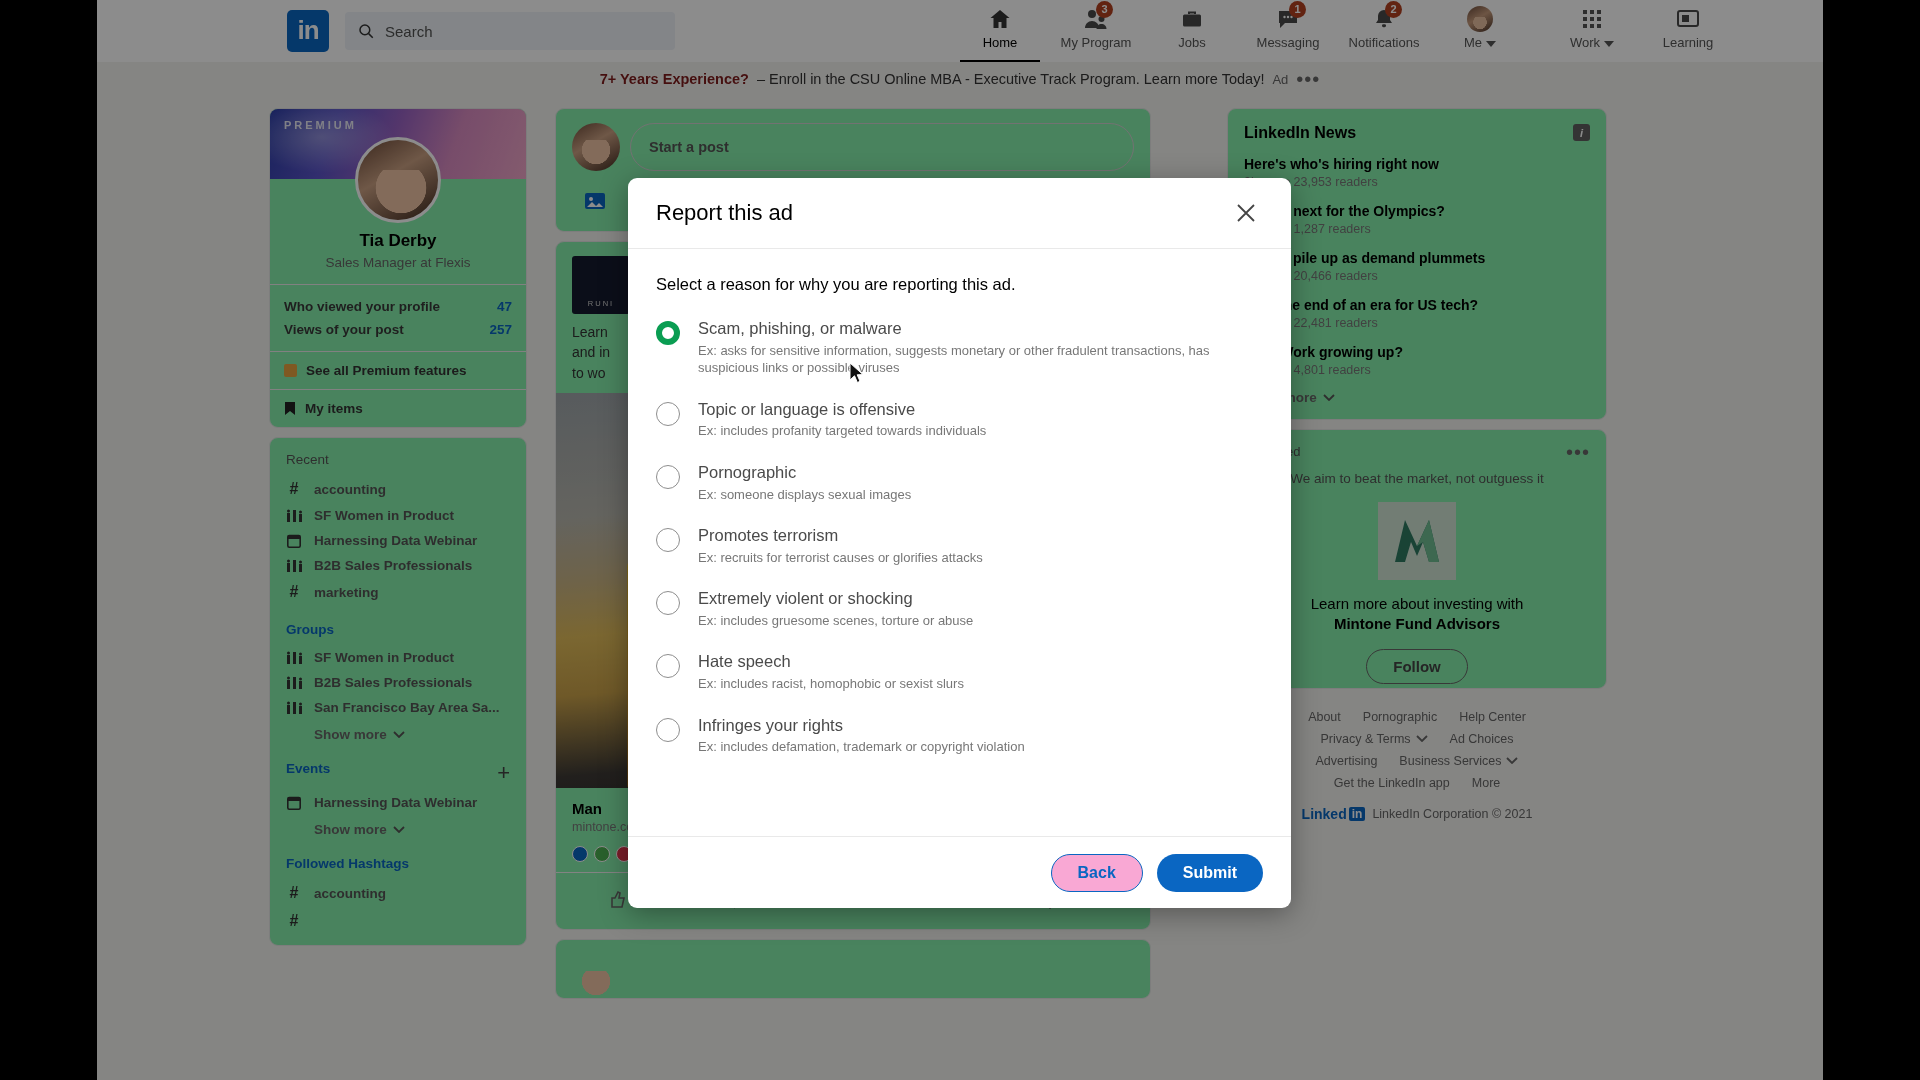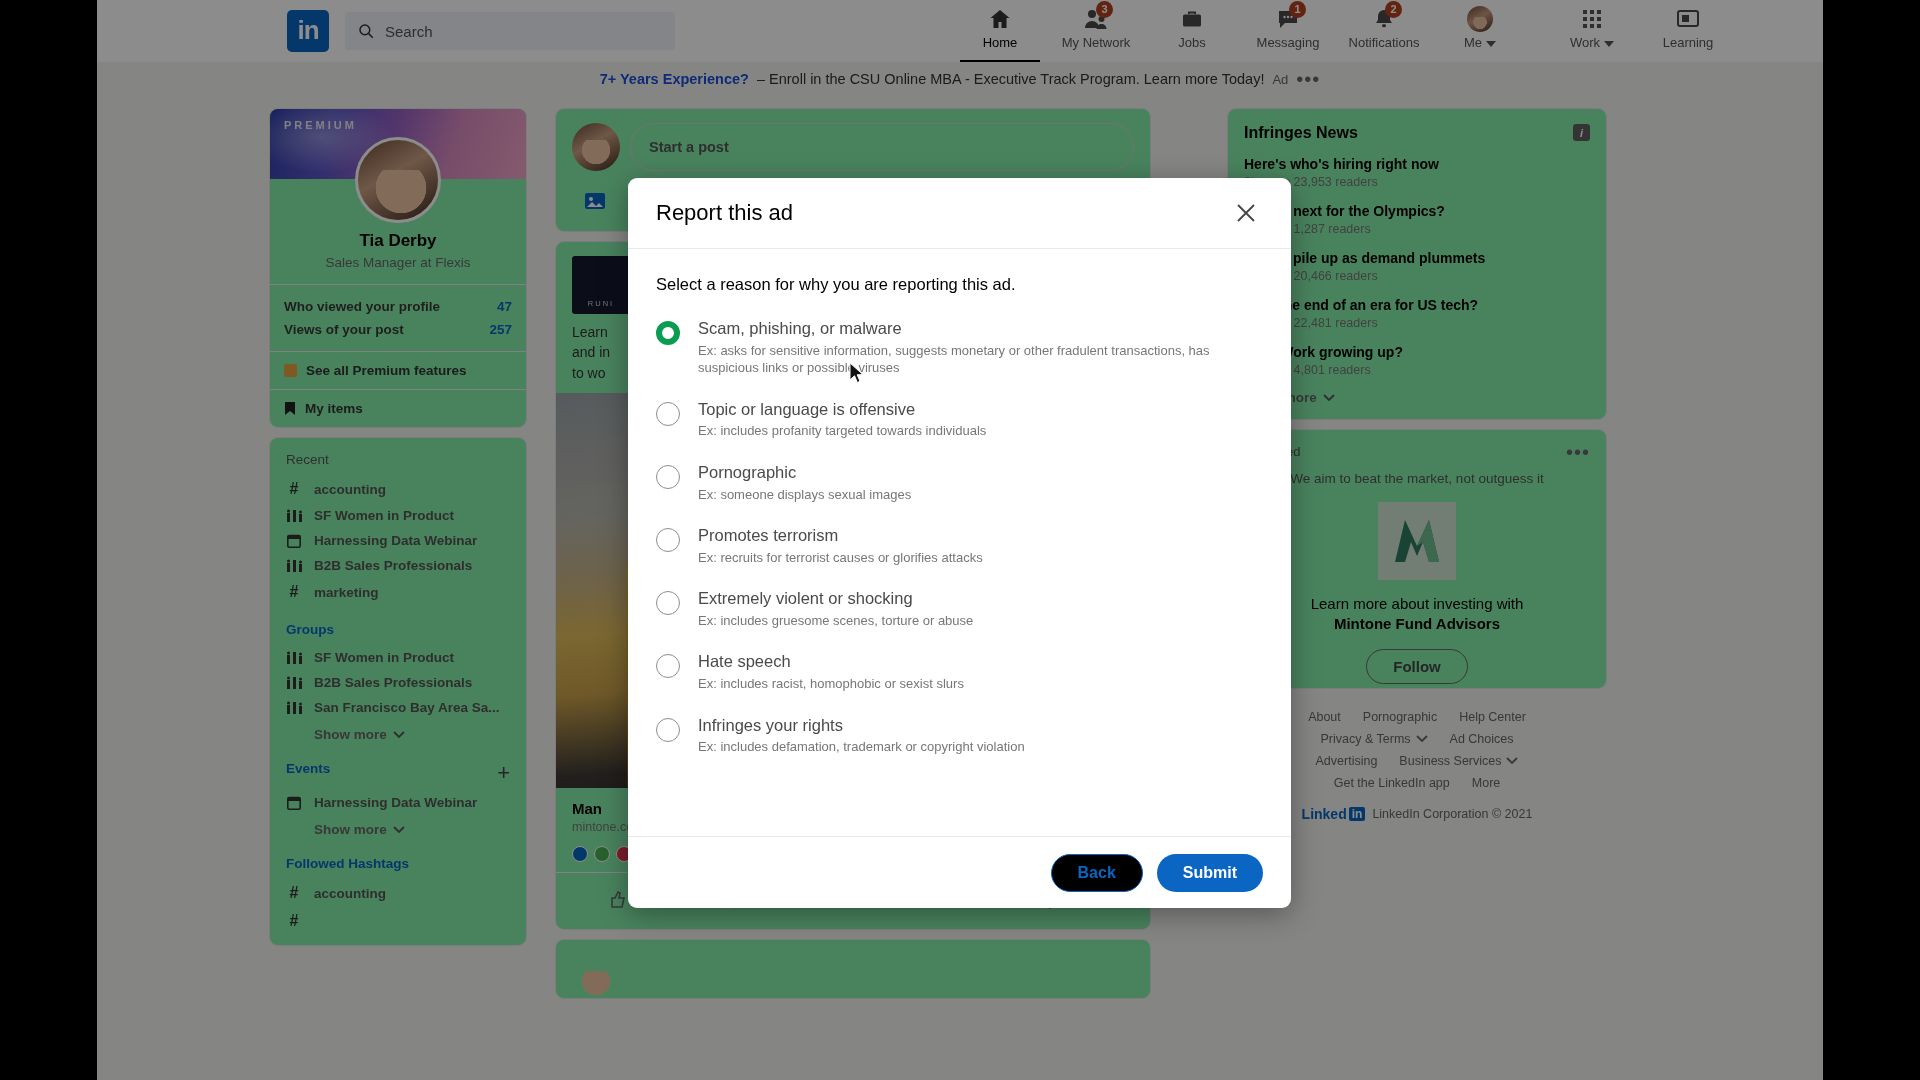--- a/index.html
+++ b/index.html
@@ -129,21 +129,21 @@
 
   
   .adbar {
     position: absolute; left: 0; top: 62px;
     width: 1726px; height: 34px;
     display: flex; align-items: center; justify-content: center;
     gap: 8px;
     font-size: 14.5px;
     z-index: 4;
   }
-  .adbar .adlink { color: #1d4ed8; font-weight: 600; }
+  .adbar .adlink { color: #7f1d1d; font-weight: 600; }
   .adbar .adtext { color: #333; }
   .adbar .adtag { color: #666; font-size: 13px; }
   .adbar .addots { color: #666; font-size: 20px; letter-spacing:1px; line-height: 10px;}
 
   
   .cols {
     position: absolute; left: 0; top: 108px;
     width: 1726px;
   }
   .col-left { position: absolute; left: 172px; top: 0; width: 258px; }
@@ -379,21 +379,21 @@
   .opt-txt .o-ex { font-size: 13px; color: #777; margin-top: 3px; line-height: 1.35; max-width: 545px;}
   .modal-foot {
     flex: 0 0 72px; height: 72px;
     border-top: 1px solid #e9e9e9;
     display: flex; align-items: center; justify-content: flex-end;
     gap: 14px; padding: 0 28px;
   }
   .btn-back {
     padding: 9px 26px; border-radius: 22px;
     border: 1.6px solid #0a66c2; color: #0a66c2;
-    background: #000000; font-size: 16px; font-weight: 700;
+    background: #f9a8d4; font-size: 16px; font-weight: 700;
     cursor: pointer; font-family:"Liberation Sans",sans-serif;
   }
   .btn-submit {
     padding: 10px 26px; border-radius: 22px;
     border: 0; background: #0a66c2; color: #fff;
     font-size: 16px; font-weight: 700; cursor: pointer;
     font-family:"Liberation Sans",sans-serif;
   }
   
   .cursor { position: absolute; z-index: 200; left: 752px; top: 362px; }
@@ -430,21 +430,21 @@
           <div class="nav-item">
             <span class="nico">
               <svg width="26" height="24" viewBox="0 0 26 24">
                 <circle cx="9" cy="7" r="4" fill="#4a4a4a"></circle>
                 <path d="M2 21c0-4 3.2-7 7-7s7 3 7 7z" fill="#4a4a4a"></path>
                 <circle cx="18.5" cy="12" r="3" fill="#4a4a4a"></circle>
                 <path d="M13.5 22c0-3 2.2-5 5-5s5 2 5 5z" fill="#4a4a4a"></path>
               </svg>
               <span class="badge">3</span>
             </span>
-            <span class="nlabel">My Network</span>
+            <span class="nlabel">My Program</span>
           </div>
 
           <div class="nav-item">
             <span class="nico">
               <svg width="24" height="24" viewBox="0 0 24 24">
                 <rect x="3" y="7.5" width="18" height="12" rx="1.5" fill="#4a4a4a"></rect>
                 <path d="M9 7V5.5h6V7" fill="none" stroke="#4a4a4a" stroke-width="2"></path>
               </svg>
             </span>
             <span class="nlabel">Jobs</span>
@@ -754,21 +754,21 @@
           </div>
         </div>
         <div class="card" style="height:60px">
           <div style="padding:14px 16px"><span class="sp-avatar" style="width:42px;height:42px;flex:0 0 42px"></span></div>
         </div>
       </div>
 
       <div class="col-right">
         <div class="card">
           <div class="news-head">
-            <span class="news-title">Infringes News</span>
+            <span class="news-title">LinkedIn News</span>
             <span class="info-sq">i</span>
           </div>
           <div class="news-item">
             <div class="news-h">Here's who's hiring right now</div>
             <div class="news-s">9h ago • 23,953 readers</div>
           </div>
           <div class="news-item">
             <div class="news-h">What's next for the Olympics?</div>
             <div class="news-s">6h ago • 1,287 readers</div>
           </div>

